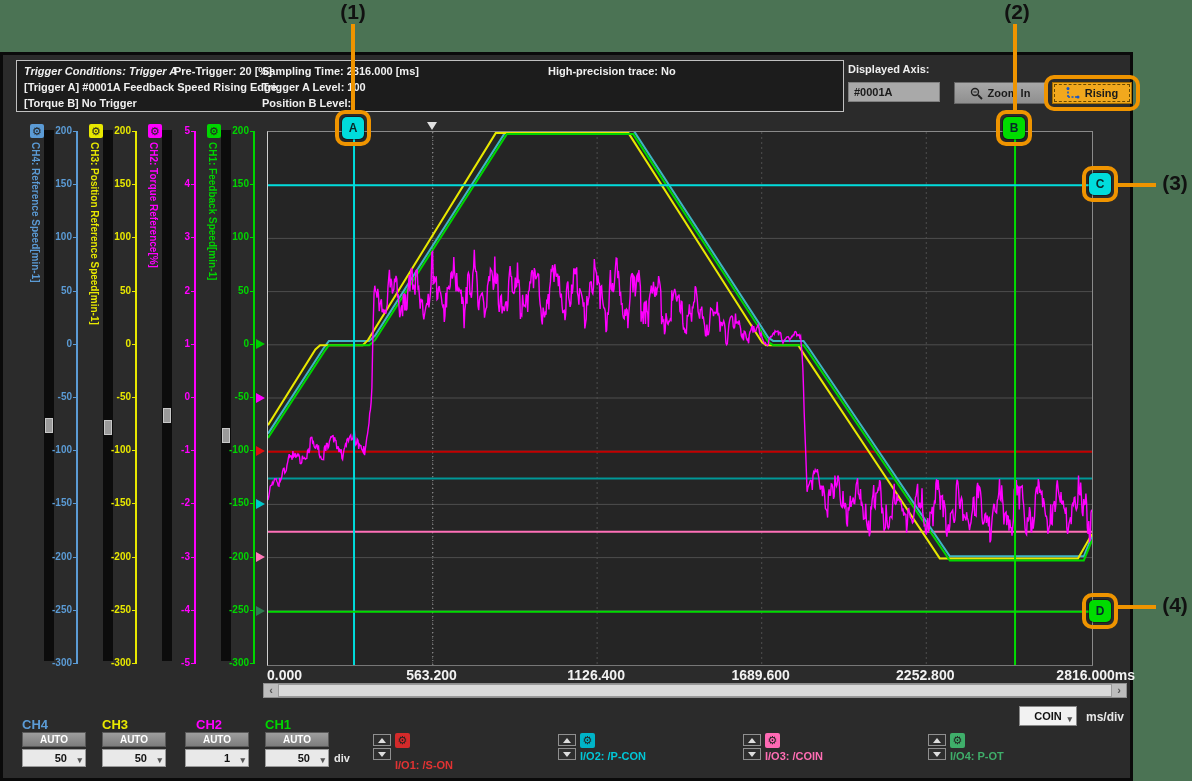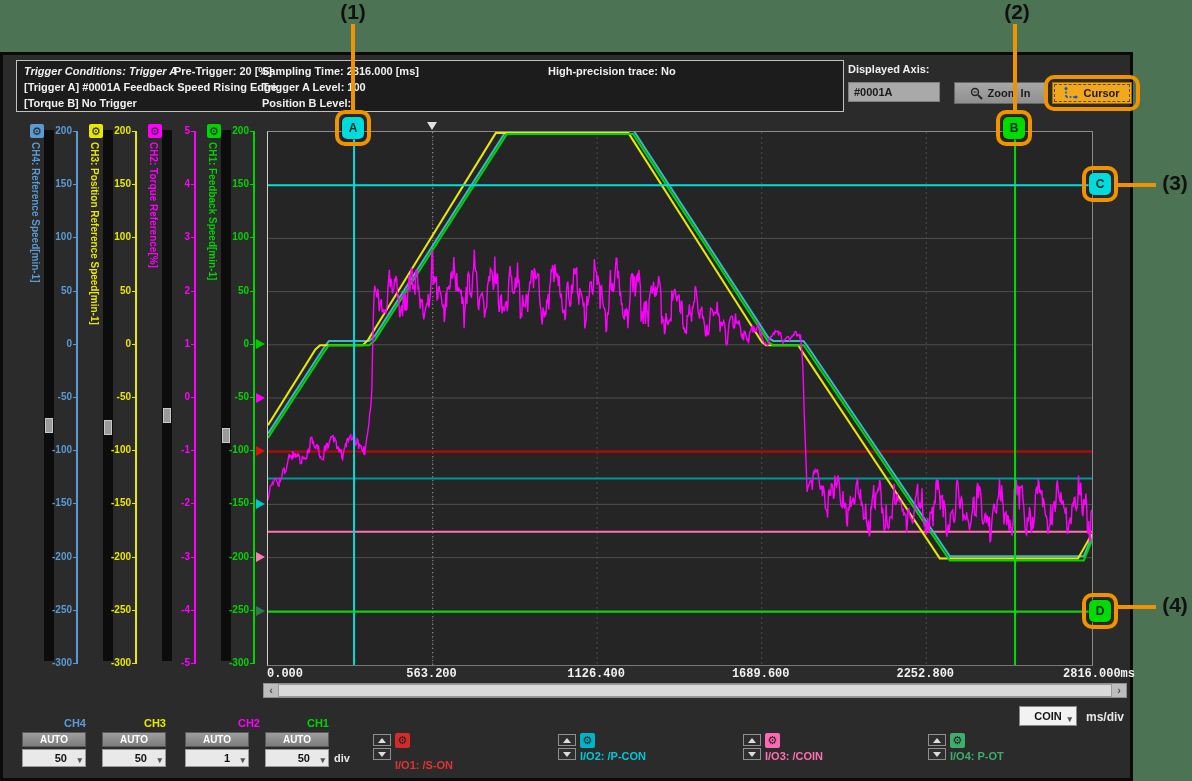--- a/index.html
+++ b/index.html
@@ -23,26 +23,26 @@
   .sldhandle{position:absolute;width:8px;height:15px;background:#9a9a9a;border:1px solid #c8c8c8;box-sizing:border-box;}
   .ticklbl{position:absolute;width:22px;text-align:right;font-size:10px;font-weight:bold;line-height:12px;}
   .axline{position:absolute;width:2px;}
   .tickmark{position:absolute;width:4px;height:1px;}
   .zarrow{position:absolute;width:0;height:0;border-top:5px solid transparent;border-bottom:5px solid transparent;}
   
   .plot{position:absolute;left:267px;top:131px;width:824px;height:533px;background:#252525;border-top:1px solid #8a8a8a;border-right:1px solid #8a8a8a;border-bottom:1px solid #777;border-left:1px solid #cfcfcf;box-sizing:content-box;}
   .marker{position:absolute;width:22px;height:22px;border-radius:5px;font-size:12px;font-weight:bold;text-align:center;line-height:22px;color:#072a2a;box-shadow:0 0 0 1px #00000055;}
   .trig{position:absolute;width:0;height:0;border-left:5px solid transparent;border-right:5px solid transparent;border-top:8px solid #e0e0e0;}
   
-  .tlabel{position:absolute;font-size:12px;font-weight:bold;color:#f2f2f2;white-space:nowrap;font-family:Liberation Mono, monospace;}
+  .tlabel{position:absolute;font-size:14px;font-weight:bold;color:#f2f2f2;white-space:nowrap;}
   .sbar{position:absolute;left:263px;top:683px;width:864px;height:15px;background:#bdbdbd;border:1px solid #8f8f8f;box-sizing:border-box;}
   .sarrow{position:absolute;top:0;width:14px;height:13px;color:#555;font-size:11px;font-weight:bold;text-align:center;line-height:12px;}
   .sthumb{position:absolute;left:14px;top:0;width:calc(100% - 28px);height:13px;background:#dadada;border:1px solid #9a9a9a;box-sizing:border-box;}
   
-  .chname{position:absolute;width:64px;text-align:right;font-size:11px;font-weight:bold;}
+  .chname{position:absolute;width:64px;text-align:left;font-size:13px;font-weight:bold;}
   .autobtn{position:absolute;width:64px;height:15px;background:linear-gradient(#9d9d9d,#7d7d7d);border:1px solid #5a5a5a;box-sizing:border-box;color:#fff;font-size:10px;font-weight:bold;text-align:center;line-height:13px;}
   .drop{position:absolute;width:64px;height:18px;background:#e9e9e9;border:1px solid #9a9a9a;box-sizing:border-box;font-size:11px;font-weight:bold;color:#111;text-align:right;line-height:16px;padding-right:18px;}
   .drop .chev{position:absolute;right:3px;top:2px;font-size:9px;color:#555;}
   .divlbl{position:absolute;font-size:11px;font-weight:bold;color:#e8e8e8;}
   .udbtn{position:absolute;width:18px;height:12px;background:#2f2f2f;border:1px solid #8f8f8f;box-sizing:border-box;}
   .udbtn span{position:absolute;left:4px;width:0;height:0;}
   .up span{top:3px;border-left:4px solid transparent;border-right:4px solid transparent;border-bottom:5px solid #ddd;}
   .dn span{top:3px;border-left:4px solid transparent;border-right:4px solid transparent;border-top:5px solid #ddd;}
   .iogear{position:absolute;width:15px;height:15px;border-radius:2px;font-size:11px;line-height:15px;text-align:center;color:#222;}
   .iolbl{position:absolute;font-size:11px;font-weight:bold;white-space:nowrap;}
@@ -77,21 +77,21 @@
       </svg>
     <span>Zoom In</span>
   </div>
   <div class="cursorbtn">
     <svg width="14" height="13" viewBox="0 0 14 13">
         <line x1="2" y1="1" x2="2" y2="10" stroke="#1656c8" stroke-width="1.6" stroke-dasharray="2 1.5"></line>
         <line x1="2" y1="10" x2="12" y2="10" stroke="#1656c8" stroke-width="1.6" stroke-dasharray="2 1.5"></line>
         <circle cx="2" cy="1.5" r="1.5" fill="#1656c8"></circle>
         <circle cx="12" cy="10" r="1.5" fill="#1656c8"></circle>
       </svg>
-    <span>Cursor</span>
+    <span>Rising</span>
   </div>
   <div class="annot" style="left:1044px;top:75px;width:96px;height:36px;"></div>
 
   <div class="callout" style="left:331px;top:0px;">(1)</div>
   <div class="cline" style="left:351px;top:24px;width:4px;height:87px;"></div>
   <div class="callout" style="left:995px;top:0px;">(2)</div>
   <div class="cline" style="left:1013px;top:24px;width:4px;height:87px;"></div>
   <div class="callout" style="left:1153px;top:171px;">(3)</div>
   <div class="cline" style="left:1118px;top:183px;width:38px;height:4px;"></div>
   <div class="callout" style="left:1153px;top:593px;">(4)</div>

